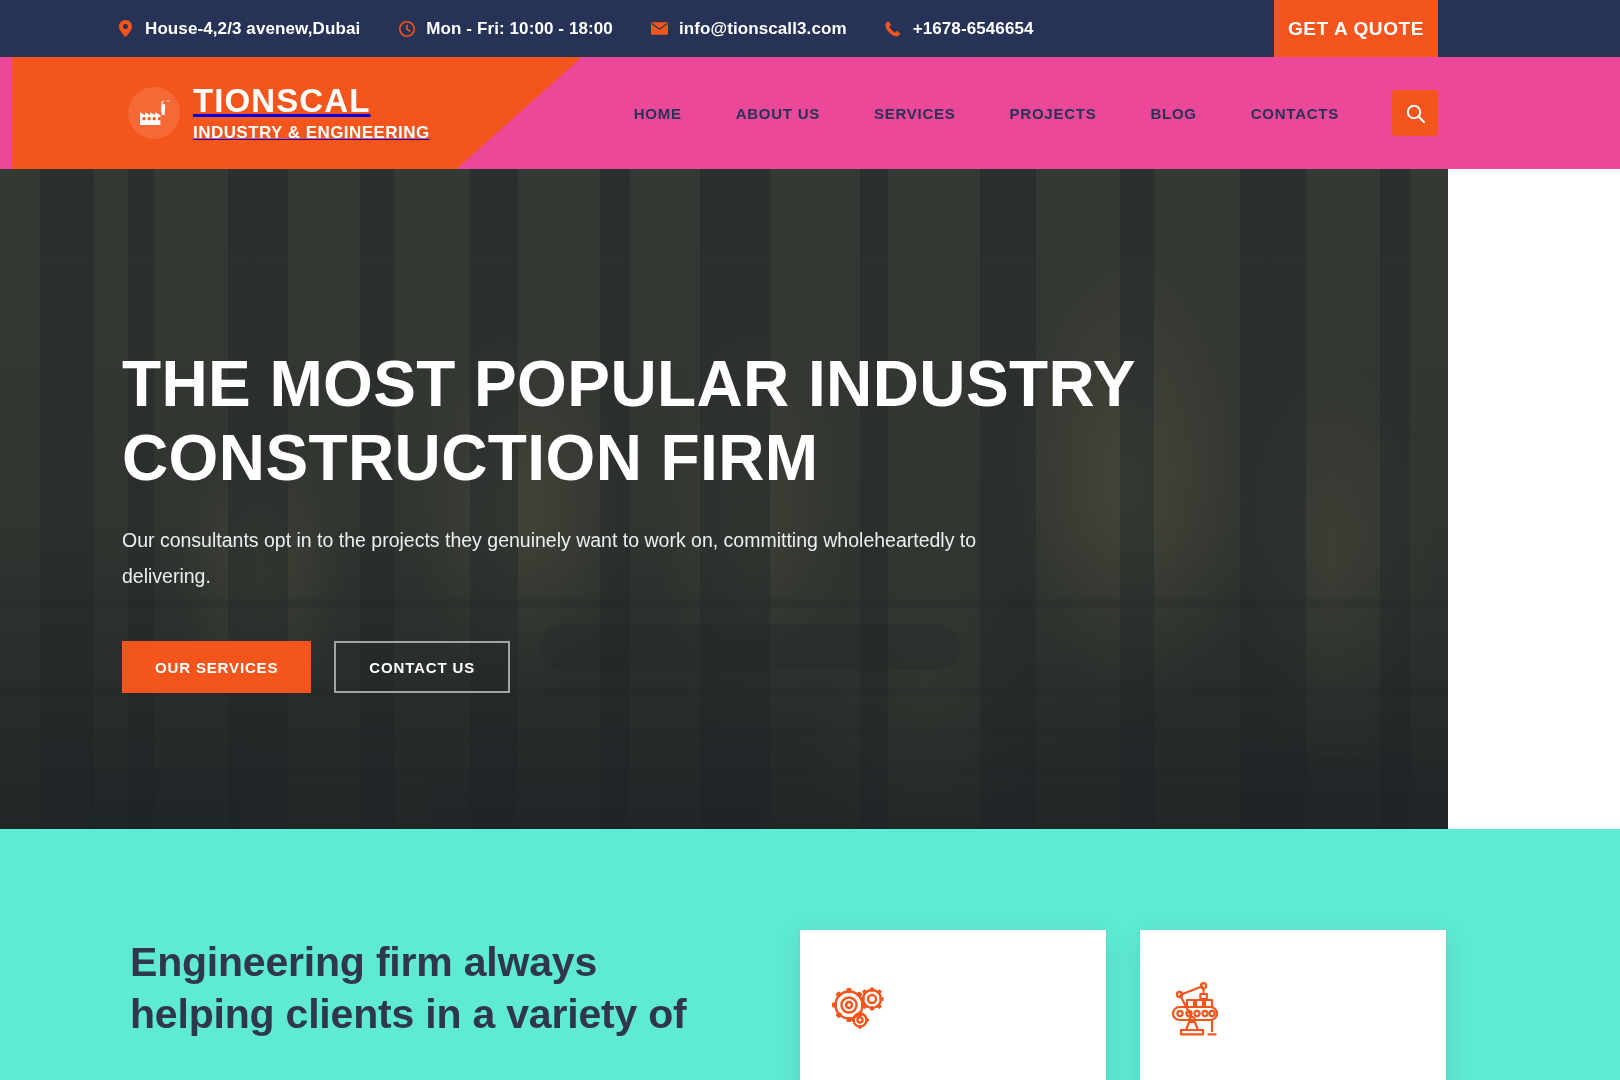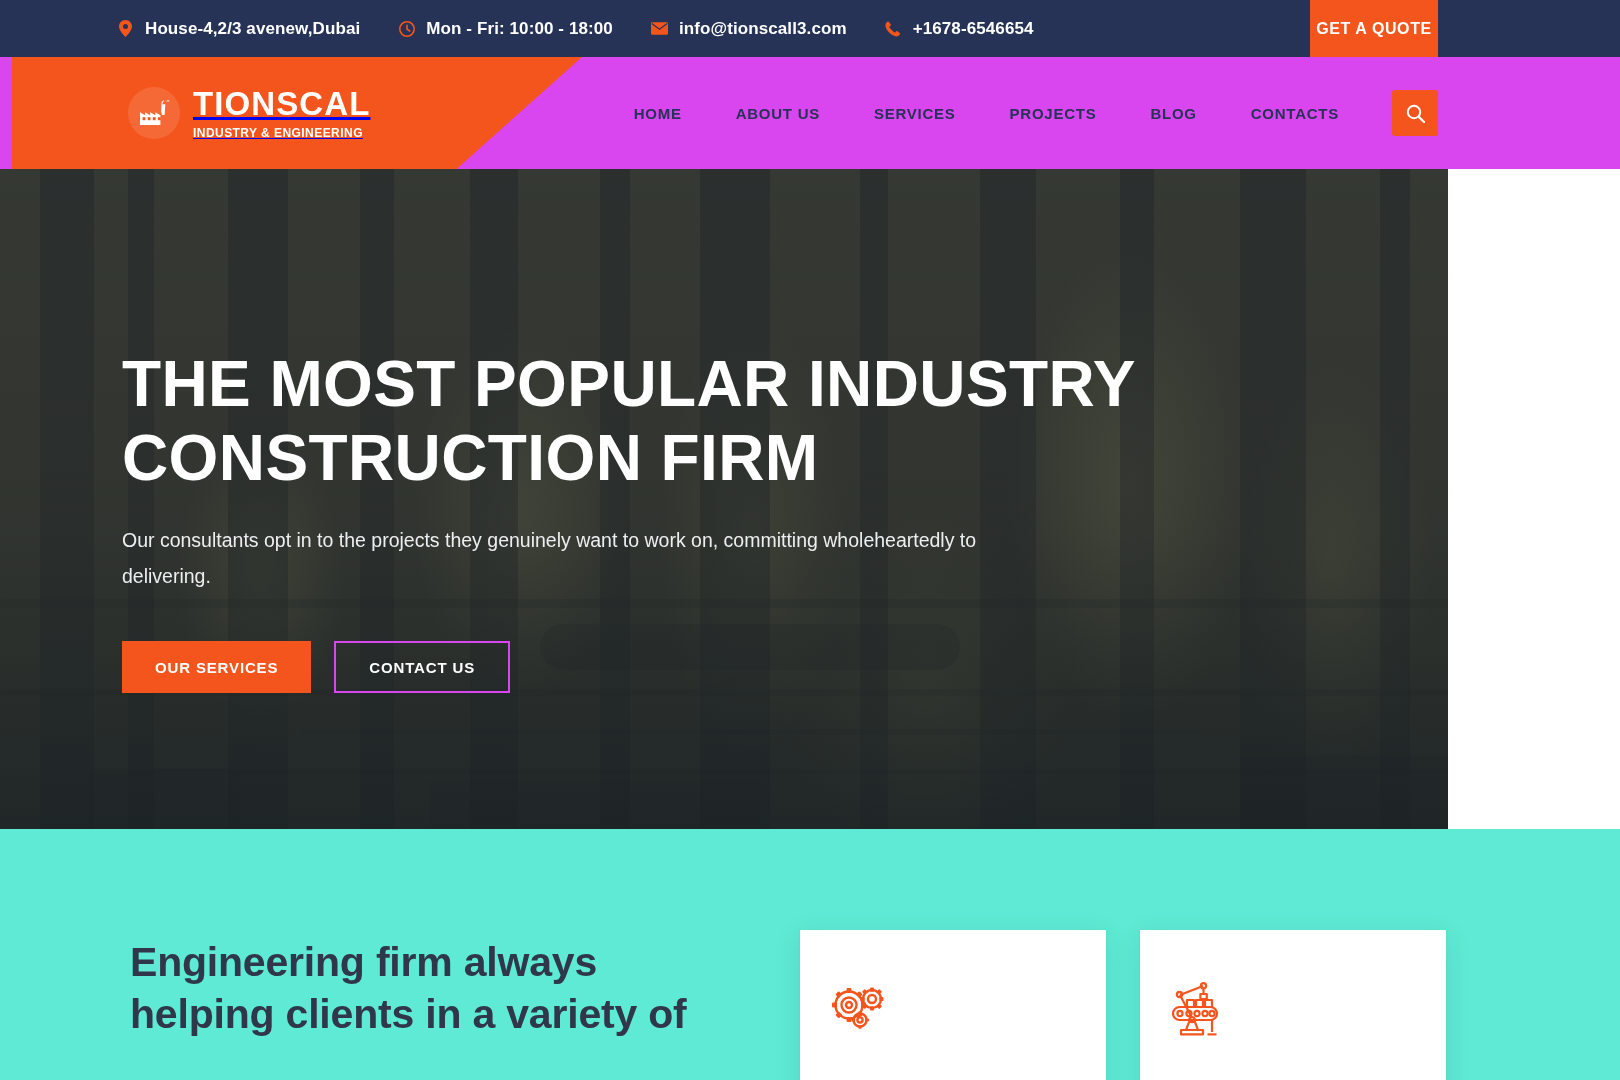--- a/index.html
+++ b/index.html
@@ -46,39 +46,39 @@
     width: 17px;
     height: 17px;
   }
   .tb-icon svg { display: block; }
 
   .quote-btn {
     position: absolute;
     right: 182px;
     top: 0;
     height: 57px;
-    width: 128px;
+    width: 164px;
     background: #f4551c;
     color: #ffffff;
     border: none;
     font-family: "Liberation Sans", sans-serif;
-    font-size: 16px;
+    font-size: 19px;
     font-weight: 700;
     letter-spacing: .6px;
     cursor: pointer;
     display: flex;
     align-items: center;
     justify-content: center;
   }
 
   
   .header {
     position: relative;
     height: 112px;
-    background: #d946ef;
+    background: #ec4899;
     width: 1620px;
     overflow: hidden;
   }
   .logo-shape {
     position: absolute;
     left: 12px;
     top: 0;
     width: 570px;
     height: 112px;
     background: #f4551c;
@@ -107,21 +107,21 @@
   .logo-text { display: flex; flex-direction: column; }
   .logo-name {
     color: #ffffff;
     font-size: 33px;
     font-weight: 800;
     letter-spacing: 1.1px;
     line-height: 1;
   }
   .logo-tag {
     color: #ffffff;
-    font-size: 12px;
+    font-size: 17px;
     font-weight: 700;
     letter-spacing: .45px;
     margin-top: 6px;
   }
 
   .nav {
     position: absolute;
     right: 182px;
     top: 0;
     height: 112px;
@@ -231,21 +231,21 @@
     font-size: 15px;
     font-weight: 700;
     letter-spacing: .85px;
     cursor: pointer;
   }
   .btn-ghost {
     height: 52px;
     padding: 0 33px;
     background: transparent;
     color: #ffffff;
-    border: 2px solid #d946ef;
+    border: 2px solid #a3a3a3;
     font-family: "Liberation Sans", sans-serif;
     font-size: 15px;
     font-weight: 700;
     letter-spacing: .85px;
     cursor: pointer;
   }
 
   
   .features {
     position: relative;

